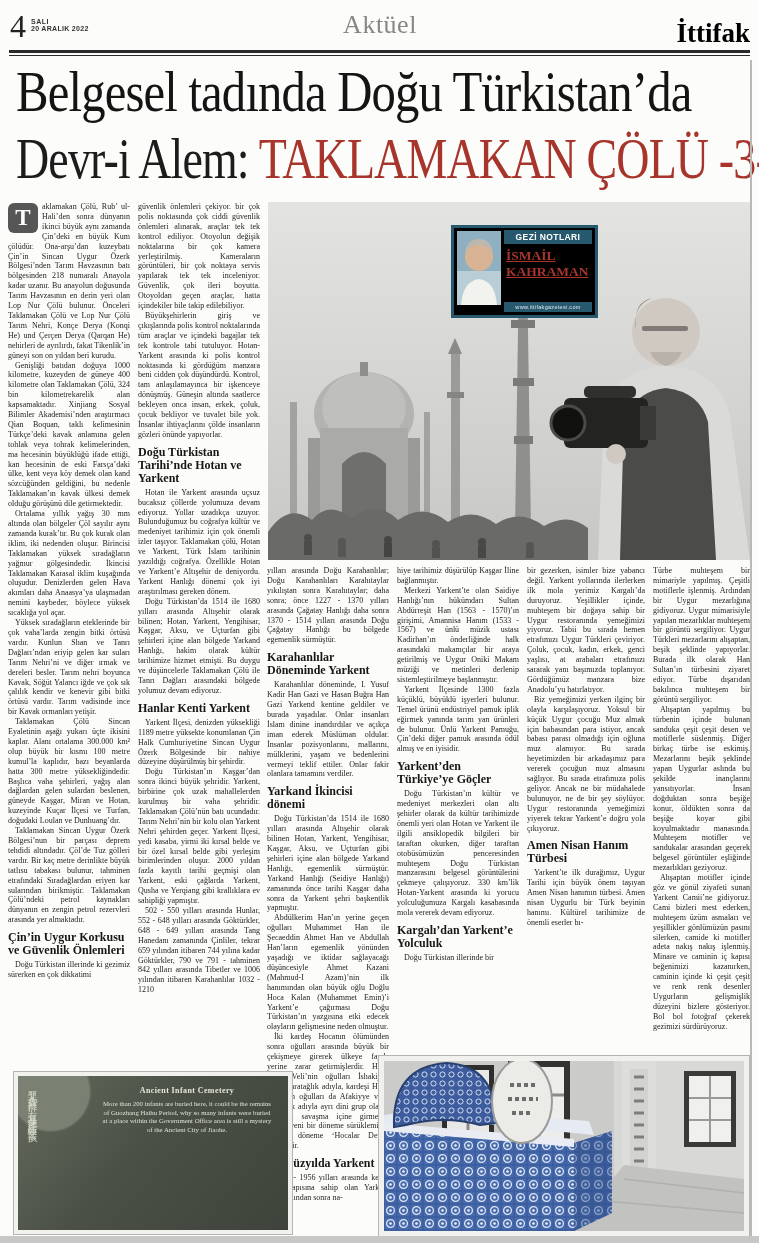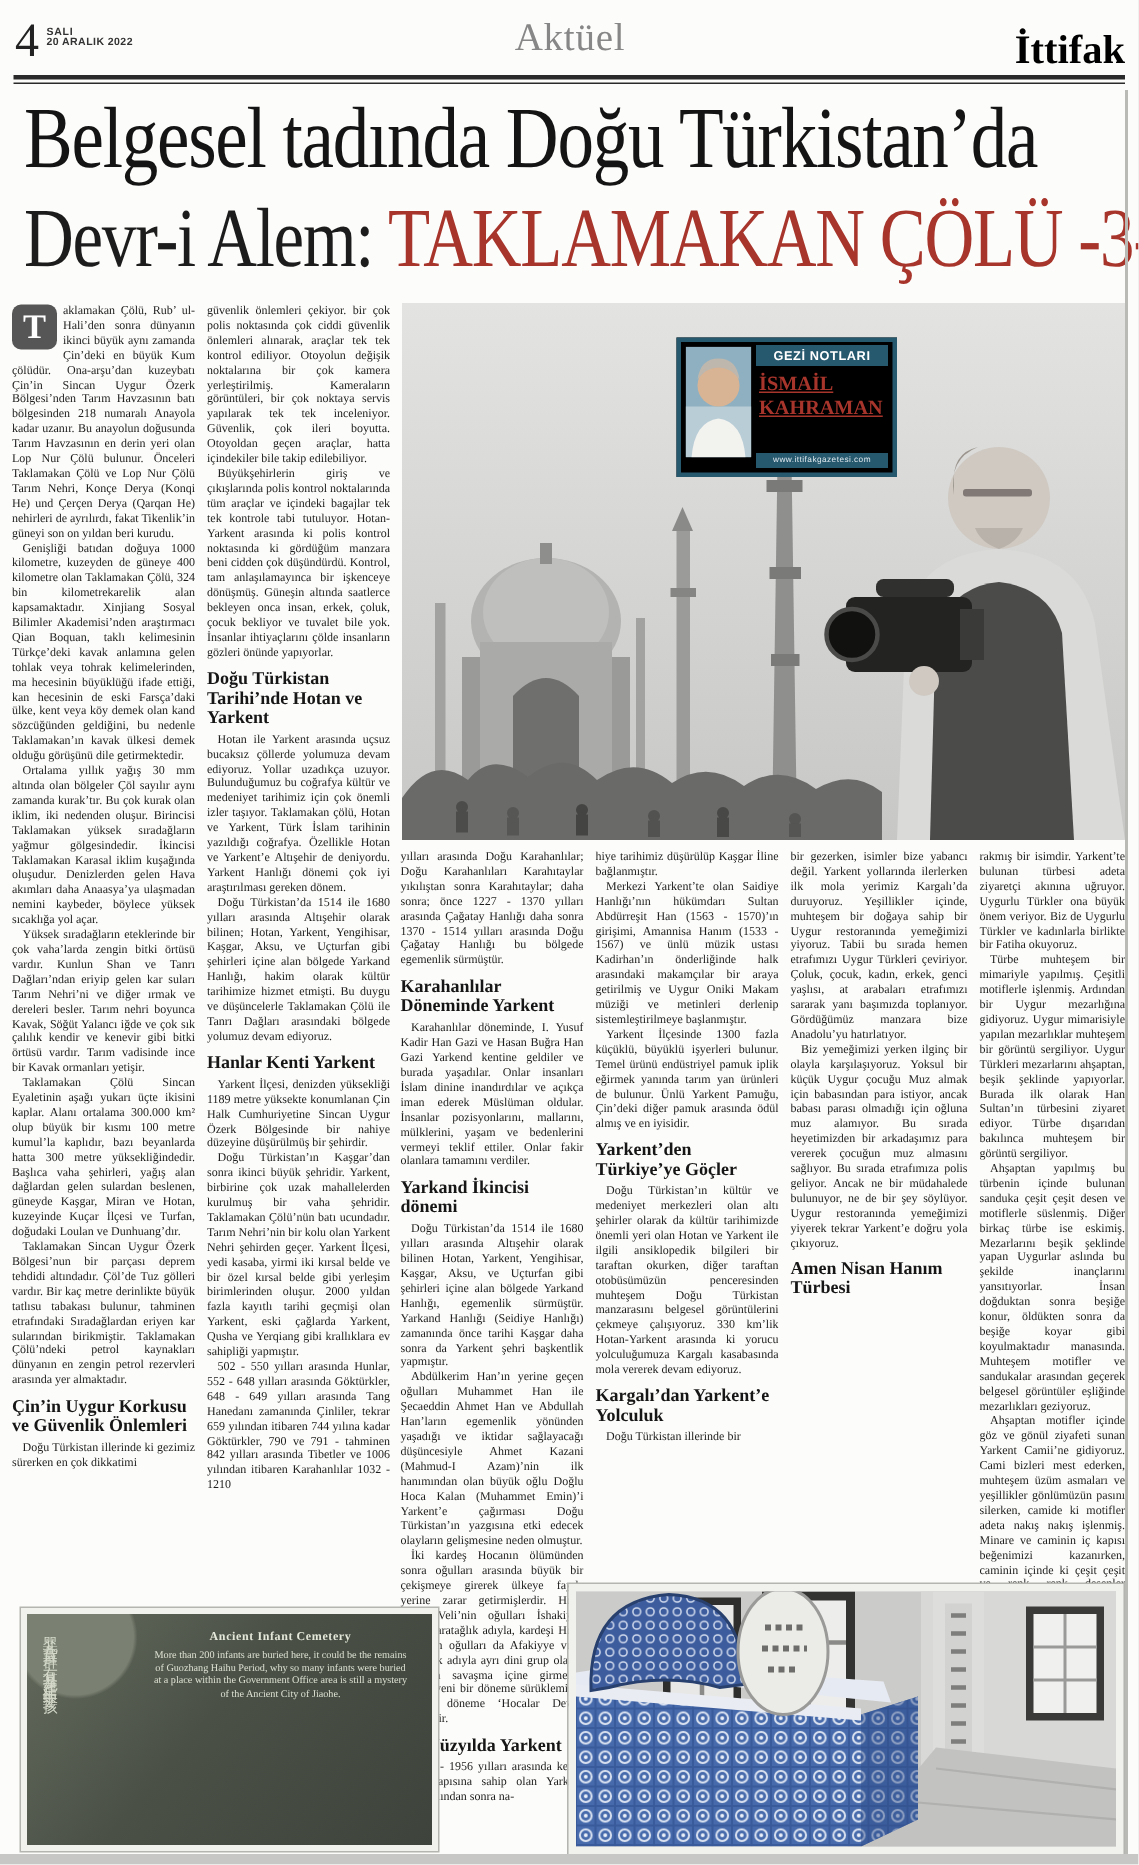--- a/index.html
+++ b/index.html
@@ -137,24 +137,24 @@
     <h3 class="col-h">Yarkent’den Türkiye’ye Göçler</h3>
     <p class="bp">Doğu Türkistan’ın kültür ve medeniyet merkezleri olan altı şehirler olarak da kültür tarihimizde önemli yeri olan Hotan ve Yarkent ile ilgili ansiklopedik bilgileri bir taraftan okurken, diğer taraftan otobüsümüzün penceresinden muhteşem Doğu Türkistan manzarasını belgesel görüntülerini çekmeye çalışıyoruz. 330 km’lik Hotan-Yarkent arasında ki yorucu yolculuğumuza Kargalı kasabasında mola vererek devam ediyoruz.</p>
     <h3 class="col-h">Kargalı’dan Yarkent’e Yolculuk</h3>
     <p class="bp">Doğu Türkistan illerinde bir</p>
   </div>
 
   <div class="col col-5">
     <p class="bp">bir gezerken, isimler bize yabancı değil. Yarkent yollarında ilerlerken ilk mola yerimiz Kargalı’da duruyoruz. Yeşillikler içinde, muhteşem bir doğaya sahip bir Uygur restoranında yemeğimizi yiyoruz. Tabii bu sırada hemen etrafımızı Uygur Türkleri çeviriyor. Çoluk, çocuk, kadın, erkek, genci yaşlısı, at arabaları etrafımızı sararak yanı başımızda toplanıyor. Gördüğümüz manzara bize Anadolu’yu hatırlatıyor.</p>
     <p class="bp">Biz yemeğimizi yerken ilginç bir olayla karşılaşıyoruz. Yoksul bir küçük Uygur çocuğu Muz almak için babasından para istiyor, ancak babası parası olmadığı için oğluna muz alamıyor. Bu sırada heyetimizden bir arkadaşımız para vererek çocuğun muz almasını sağlıyor. Bu sırada etrafımıza polis geliyor. Ancak ne bir müdahalede bulunuyor, ne de bir şey söylüyor. Uygur restoranında yemeğimizi yiyerek tekrar Yarkent’e doğru yola çıkıyoruz.</p>
     <h3 class="col-h">Amen Nisan Hanım Türbesi</h3>
+    <p class="bp">Yarkent’te ilk durağımız, Uygur Tarihi için büyük önem taşıyan Amen Nisan hanımın türbesi. Amen nisan Uygurlu bir Türk beyinin hanımı. Kültürel tarihimize de önemli eserler bı-</p>
   </div>
 
   <div class="col col-6">
-    <p class="bp">rakmış bir isimdir. Yarkent’te bulunan türbesi adeta ziyaretçi akınına uğruyor. Uygurlu Türkler ona büyük önem veriyor. Biz de Uygurlu Türkler ve kadınlarla birlikte bir Fatiha okuyoruz.</p>
     <p class="bp">Türbe muhteşem bir mimariyle yapılmış. Çeşitli motiflerle işlenmiş. Ardından bir Uygur mezarlığına gidiyoruz. Uygur mimarisiyle yapılan mezarlıklar muhteşem bir görüntü sergiliyor. Uygur Türkleri mezarlarını ahşaptan, beşik şeklinde yapıyorlar. Burada ilk olarak Han Sultan’ın türbesini ziyaret ediyor. Türbe dışarıdan bakılınca muhteşem bir görüntü sergiliyor.</p>
     <p class="bp">Ahşaptan yapılmış bu türbenin içinde bulunan sanduka çeşit çeşit desen ve motiflerle süslenmiş. Diğer birkaç türbe ise eskimiş. Mezarlarını beşik şeklinde yapan Uygurlar aslında bu şekilde inançlarını yansıtıyorlar. İnsan doğduktan sonra beşiğe konur, öldükten sonra da beşiğe koyar gibi koyulmaktadır manasında. Muhteşem motifler ve sandukalar arasından geçerek belgesel görüntüler eşliğinde mezarlıkları geziyoruz.</p>
     <p class="bp">Ahşaptan motifler içinde göz ve gönül ziyafeti sunan Yarkent Camii’ne gidiyoruz. Cami bizleri mest ederken, muhteşem üzüm asmaları ve yeşillikler gönlümüzün pasını silerken, camide ki motifler adeta nakış nakış işlenmiş. Minare ve caminin iç kapısı beğenimizi kazanırken, caminin içinde ki çeşit çeşit ve renk renk desenler Uygurların gelişmişlik düzeyini bizlere gösteriyor. Bol bol fotoğraf çekerek gezimizi sürdürüyoruz.</p>
   </div>
 
   <div class="photo photo-mosque">
     <svg width="482" height="358" viewBox="0 0 482 358">
       <defs>
         <linearGradient id="sky" x1="0" y1="0" x2="0" y2="1">
           <stop offset="0" stop-color="#e3e3e1"></stop>

